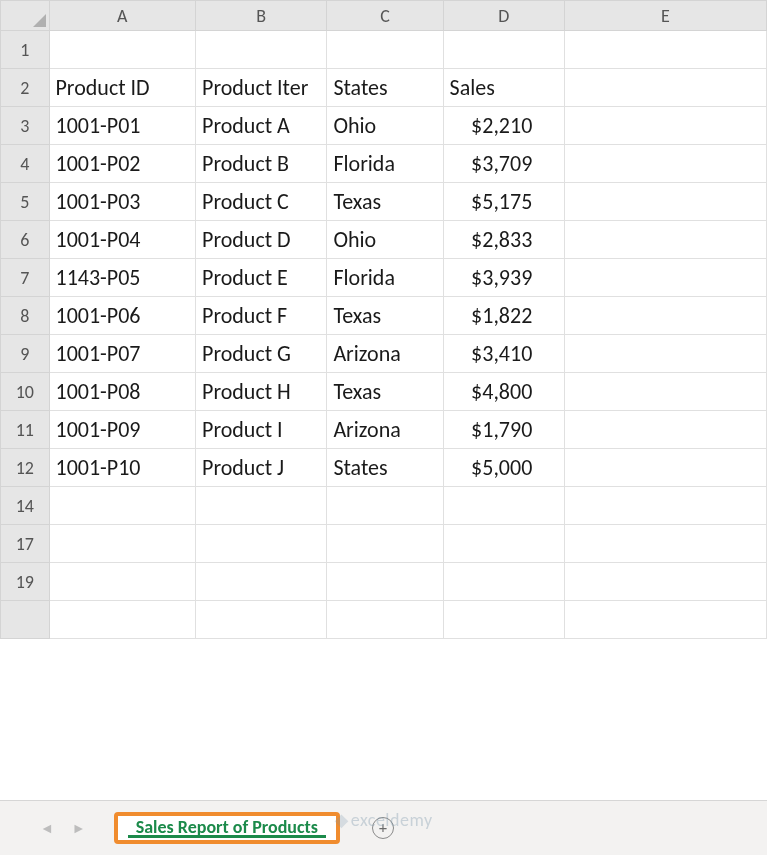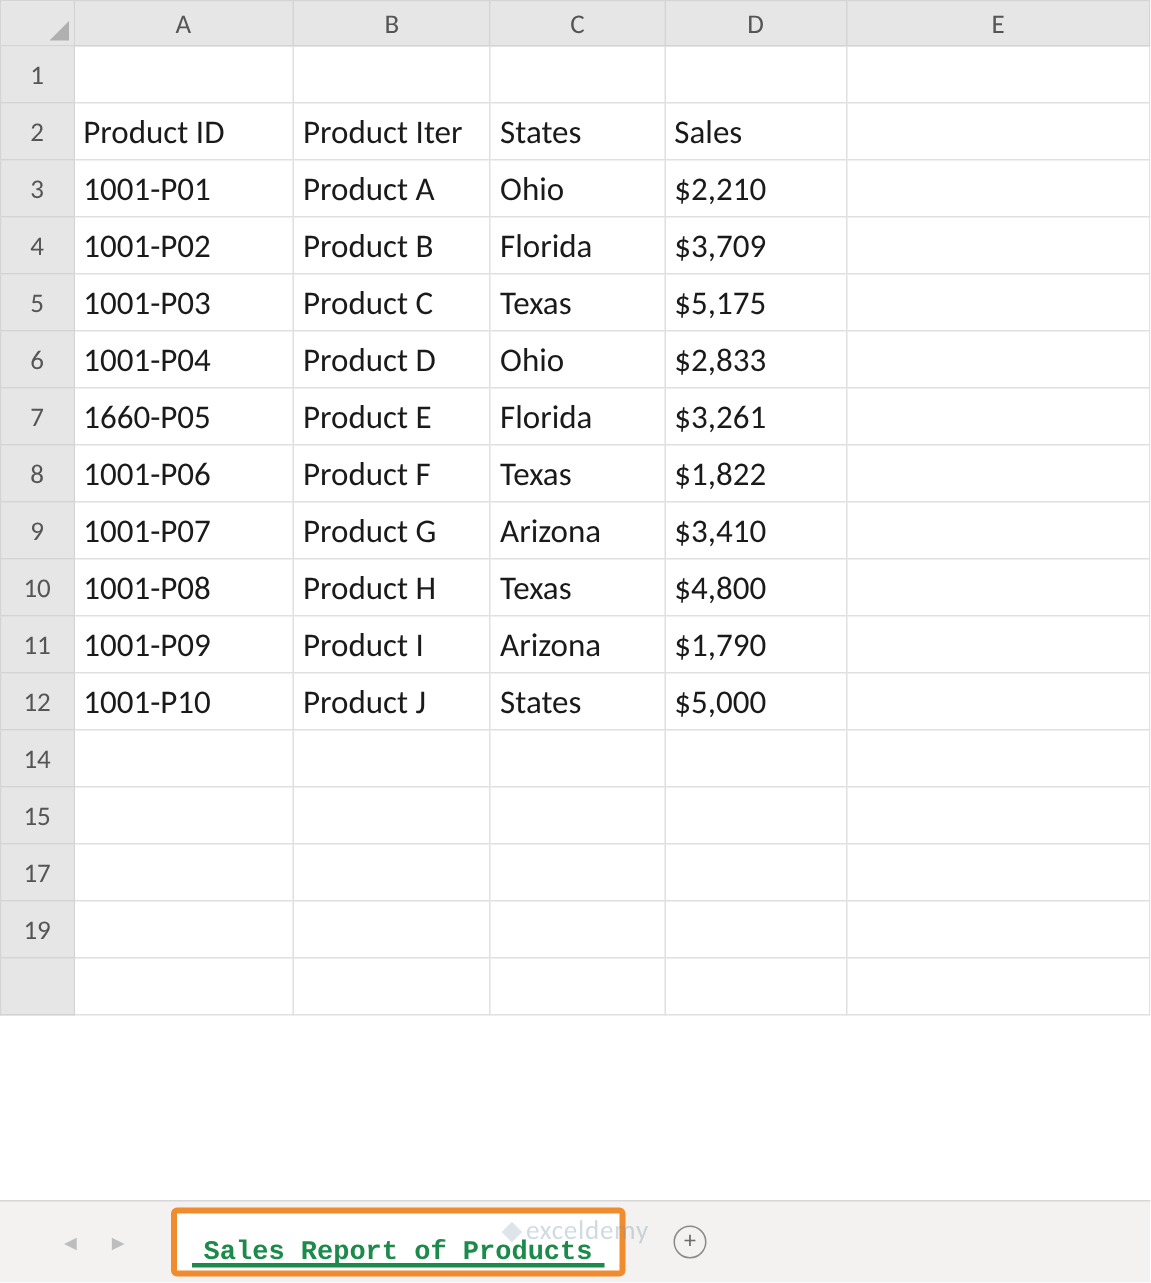--- a/index.html
+++ b/index.html
@@ -76,21 +76,21 @@
   tbody td {
     border: 1px solid #e0e0e0;
     font-size: 22px;
     color: #1a1a1a;
     height: 38px;
     padding: 0 6px 0 6px;
     white-space: nowrap;
     overflow: hidden;
     vertical-align: middle;
   }
-  tbody td.right { text-align: left; padding-right: 10px; }
+  tbody td.right { text-align: center; padding-right: 10px; }
   tbody tr.cut td { height: 20px; }
 
   
   .tab-bar {
     position: absolute;
     left: 0;
     right: 0;
     bottom: 0;
     height: 55px;
     background: #f3f2f1;
@@ -103,24 +103,23 @@
     display: flex;
     gap: 18px;
     margin-right: 28px;
     color: #bdbdbd;
     font-size: 14px;
   }
   .nav-arrows span { cursor: default; }
   .tab-box {
     border: 4px solid #f08c2e;
     border-radius: 4px;
-    padding: 16px 18px 2px 18px;
+    padding: 0 18px 2px 18px;
     background: #ffffff;
     position: relative;
-    font-family: Liberation Mono, monospace;
   }
   .tab-label {
     font-weight: 700;
     font-size: 18px;
     color: #1b8a4a;
     white-space: nowrap;
   }
   .tab-underline {
     position: absolute;
     left: 10px;
@@ -227,24 +226,24 @@
         <tr>
           <th>6</th>
           <td>1001-P04</td>
           <td>Product D</td>
           <td>Ohio</td>
           <td class="right">$2,833</td>
           <td></td>
         </tr>
         <tr>
           <th>7</th>
-          <td>1660-P05</td>
+          <td>1143-P05</td>
           <td>Product E</td>
           <td>Florida</td>
-          <td class="right">$3,261</td>
+          <td class="right">$3,939</td>
           <td></td>
         </tr>
         <tr>
           <th>8</th>
           <td>1001-P06</td>
           <td>Product F</td>
           <td>Texas</td>
           <td class="right">$1,822</td>
           <td></td>
         </tr>
@@ -275,28 +274,20 @@
         <tr>
           <th>12</th>
           <td>1001-P10</td>
           <td>Product J</td>
           <td>States</td>
           <td class="right">$5,000</td>
           <td></td>
         </tr>
         <tr>
           <th>14</th>
-          <td></td>
-          <td></td>
-          <td></td>
-          <td></td>
-          <td></td>
-        </tr>
-        <tr>
-          <th>15</th>
           <td></td>
           <td></td>
           <td></td>
           <td></td>
           <td></td>
         </tr>
         <tr>
           <th>17</th>
           <td></td>
           <td></td>

